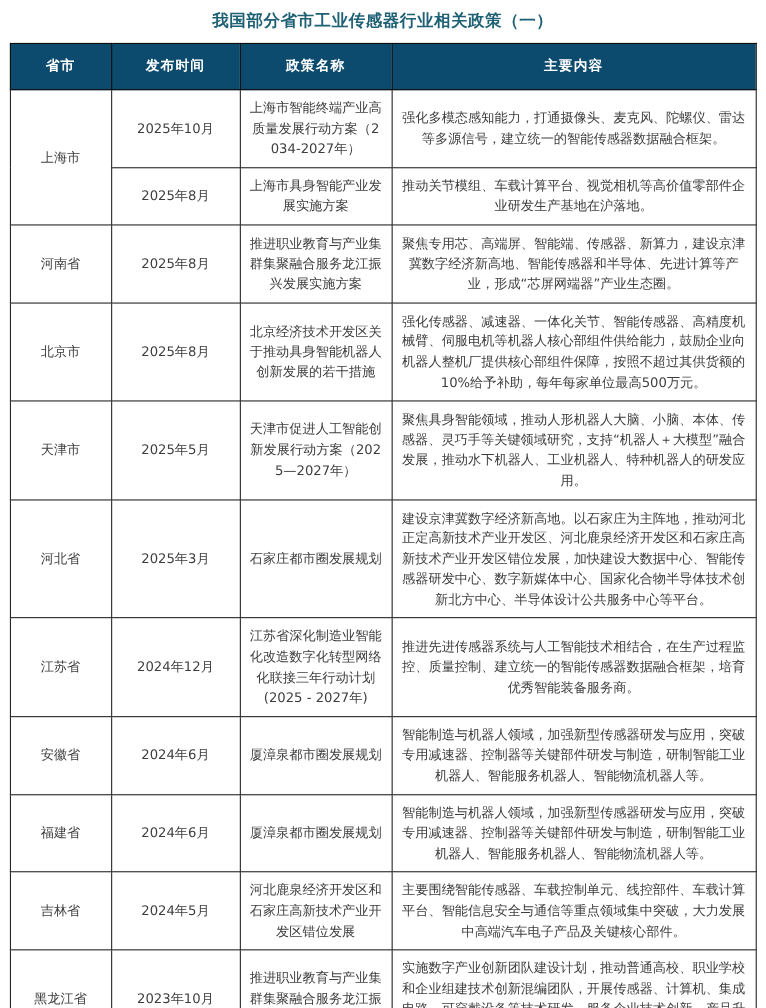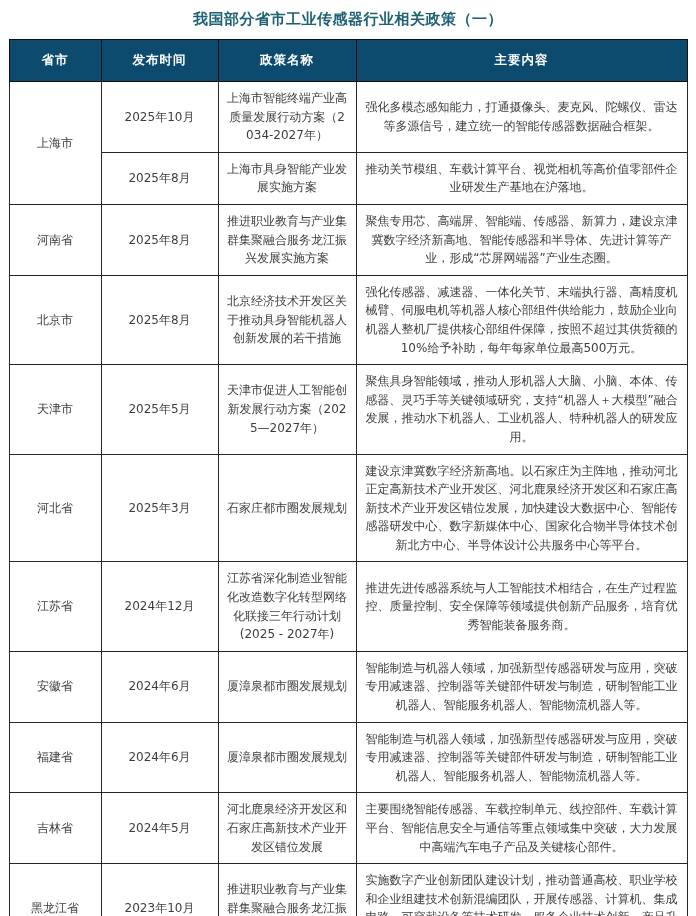--- a/index.html
+++ b/index.html
@@ -86,39 +86,39 @@
       <tr>
         <td class="col-province">河南省</td>
         <td class="col-date">2025年8月</td>
         <td class="col-policy">推进职业教育与产业集群集聚融合服务龙江振兴发展实施方案</td>
         <td class="col-content">聚焦专用芯、高端屏、智能端、传感器、新算力，建设京津冀数字经济新高地、智能传感器和半导体、先进计算等产业，形成“芯屏网端器”产业生态圈。</td>
       </tr>
       <tr>
         <td class="col-province">北京市</td>
         <td class="col-date">2025年8月</td>
         <td class="col-policy">北京经济技术开发区关于推动具身智能机器人创新发展的若干措施</td>
-        <td class="col-content">强化传感器、减速器、一体化关节、末端执行器、高精度机械臂、伺服电机等机器人核心部组件供给能力，鼓励企业向机器人整机厂提供核心部组件保障，按照不超过其供货额的10%给予补助，每年每家单位最高500万元。</td>
+        <td class="col-content">强化传感器、减速器、一体化关节、智能传感器、高精度机械臂、伺服电机等机器人核心部组件供给能力，鼓励企业向机器人整机厂提供核心部组件保障，按照不超过其供货额的10%给予补助，每年每家单位最高500万元。</td>
       </tr>
       <tr>
         <td class="col-province">天津市</td>
         <td class="col-date">2025年5月</td>
         <td class="col-policy">天津市促进人工智能创新发展行动方案（2025—2027年）</td>
         <td class="col-content">聚焦具身智能领域，推动人形机器人大脑、小脑、本体、传感器、灵巧手等关键领域研究，支持“机器人＋大模型”融合发展，推动水下机器人、工业机器人、特种机器人的研发应用。</td>
       </tr>
       <tr>
         <td class="col-province">河北省</td>
         <td class="col-date">2025年3月</td>
         <td class="col-policy">石家庄都市圈发展规划</td>
         <td class="col-content">建设京津冀数字经济新高地。以石家庄为主阵地，推动河北正定高新技术产业开发区、河北鹿泉经济开发区和石家庄高新技术产业开发区错位发展，加快建设大数据中心、智能传感器研发中心、数字新媒体中心、国家化合物半导体技术创新北方中心、半导体设计公共服务中心等平台。</td>
       </tr>
       <tr>
         <td class="col-province">江苏省</td>
         <td class="col-date">2024年12月</td>
         <td class="col-policy">江苏省深化制造业智能化改造数字化转型网络化联接三年行动计划 (2025 - 2027年)</td>
-        <td class="col-content">推进先进传感器系统与人工智能技术相结合，在生产过程监控、质量控制、安全保障等领域提供创新产品服务，培育优秀智能装备服务商。</td>
+        <td class="col-content">推进先进传感器系统与人工智能技术相结合，在生产过程监控、质量控制、建立统一的智能传感器数据融合框架，培育优秀智能装备服务商。</td>
       </tr>
       <tr>
         <td class="col-province">安徽省</td>
         <td class="col-date">2024年6月</td>
         <td class="col-policy">厦漳泉都市圈发展规划</td>
         <td class="col-content">智能制造与机器人领域，加强新型传感器研发与应用，突破专用减速器、控制器等关键部件研发与制造，研制智能工业机器人、智能服务机器人、智能物流机器人等。</td>
       </tr>
       <tr>
         <td class="col-province">福建省</td>
         <td class="col-date">2024年6月</td>

